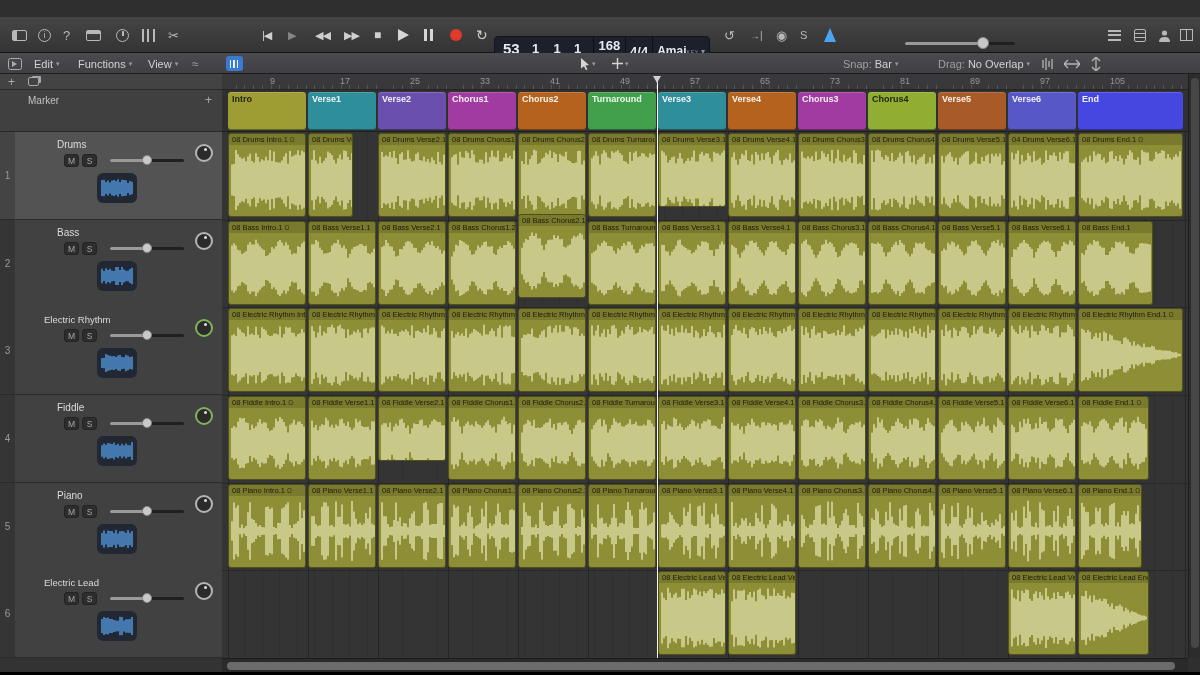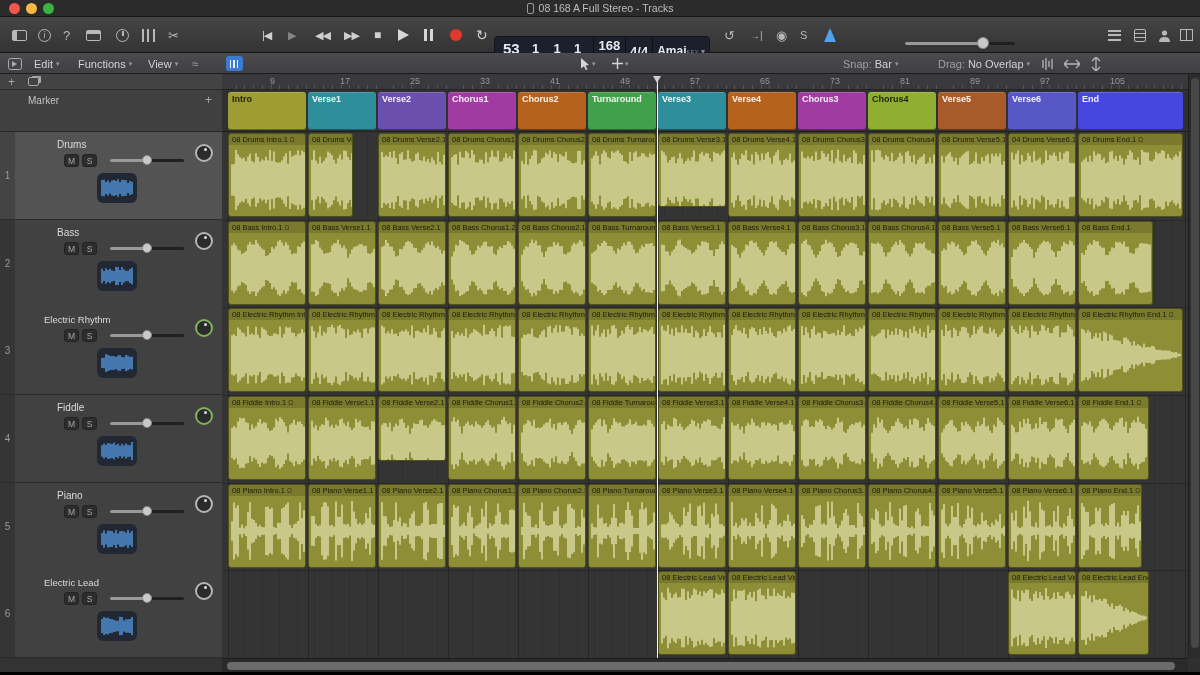--- a/index.html
+++ b/index.html
@@ -98,26 +98,20 @@
   #vthumb{position:absolute;left:2px;top:4px;width:8px;height:570px;border-radius:4px;background:#474747;}
   #botstrip{position:absolute;left:0;top:672px;width:1200px;height:3px;background:#000;}
 
   svg{display:block;}
 </style>
 </head>
 <body>
 
 <div id="app">
 
-  <div id="titlebar">
-    <span class="tl red"></span>
-    <span class="tl yel"></span>
-    <span class="tl grn"></span>
-    <div id="wtitle"><span class="devicon"></span><span>08 168 A Full Stereo - Tracks</span></div>
-  </div>
 
   <div id="controlbar">
     <span class="cicon" style="left:12px">
         <span class="ico-lib"></span>
       </span>
     <span class="cicon" style="left:38px">
         <span class="ico-circle-i">i</span>
       </span>
     <span class="cicon" style="left:63px">
         <span>?</span>
@@ -611,21 +605,21 @@
         </svg>
       </div>
       <div class="region" style="left: 226px; top: 89px; width: 68px; height: 84px; background: rgb(142, 142, 55);">
         <div class="rname" style="background: rgba(0, 0, 0, 0.14); color: rgb(28, 28, 8);">
           <span>08 Bass Chorus1.2</span>
         </div>
         <svg width="64" height="66" style="margin: 2px 2px 0px;">
           <path d="M1 21.5V44.5M3 16.4V49.6M5 9.8V56.2M7 10.8V55.2M9 5.1V60.9M11 6.0V60.0M13 7.3V58.7M15 9.0V57.0M17 10.1V55.9M19 15.4V50.6M21 19.7V46.3M23 18.9V47.1M25 15.6V50.4M27 10.4V55.6M29 12.5V53.5M31 10.3V55.7M33 7.0V59.0M35 6.6V59.4M37 11.4V54.6M39 11.8V54.2M41 11.1V54.9M43 18.4V47.6M45 20.1V45.9M47 14.5V51.5M49 11.6V54.4M51 13.1V52.9M53 10.1V55.9M55 10.0V56.0M57 5.9V60.1M59 7.4V58.6M61 10.4V55.6M63 13.8V52.2" stroke="#e8e8b6" stroke-width="1.3"></path>
         </svg>
       </div>
-      <div class="region" style="left: 296px; top: 89px; width: 68px; height: 84px; background: rgb(142, 142, 55);">
+      <div class="region" style="left: 296px; top: 82px; width: 68px; height: 84px; background: rgb(142, 142, 55);">
         <div class="rname" style="background: rgba(0, 0, 0, 0.14); color: rgb(28, 28, 8);">
           <span>08 Bass Chorus2.1</span>
         </div>
         <svg width="64" height="66" style="margin: 2px 2px 0px;">
           <path d="M1 19.8V46.2M3 14.6V51.4M5 11.1V54.9M7 12.1V53.9M9 7.9V58.1M11 4.6V61.4M13 7.9V58.1M15 5.5V60.5M17 10.4V55.6M19 10.3V55.7M21 17.2V48.8M23 22.1V43.9M25 16.2V49.8M27 12.2V53.8M29 11.4V54.6M31 11.7V54.3M33 7.0V59.0M35 10.0V56.0M37 7.8V58.2M39 11.3V54.7M41 11.1V54.9M43 18.7V47.3M45 19.4V46.6M47 17.5V48.5M49 16.4V49.6M51 10.4V55.6M53 7.8V58.2M55 9.2V56.8M57 7.5V58.5M59 5.0V61.0M61 6.4V59.6M63 11.5V54.5" stroke="#e8e8b6" stroke-width="1.3"></path>
         </svg>
       </div>
       <div class="region" style="left: 366px; top: 89px; width: 68px; height: 84px; background: rgb(142, 142, 55);">
         <div class="rname" style="background: rgba(0, 0, 0, 0.14); color: rgb(28, 28, 8);">
           <span>08 Bass Turnaround.1</span>

